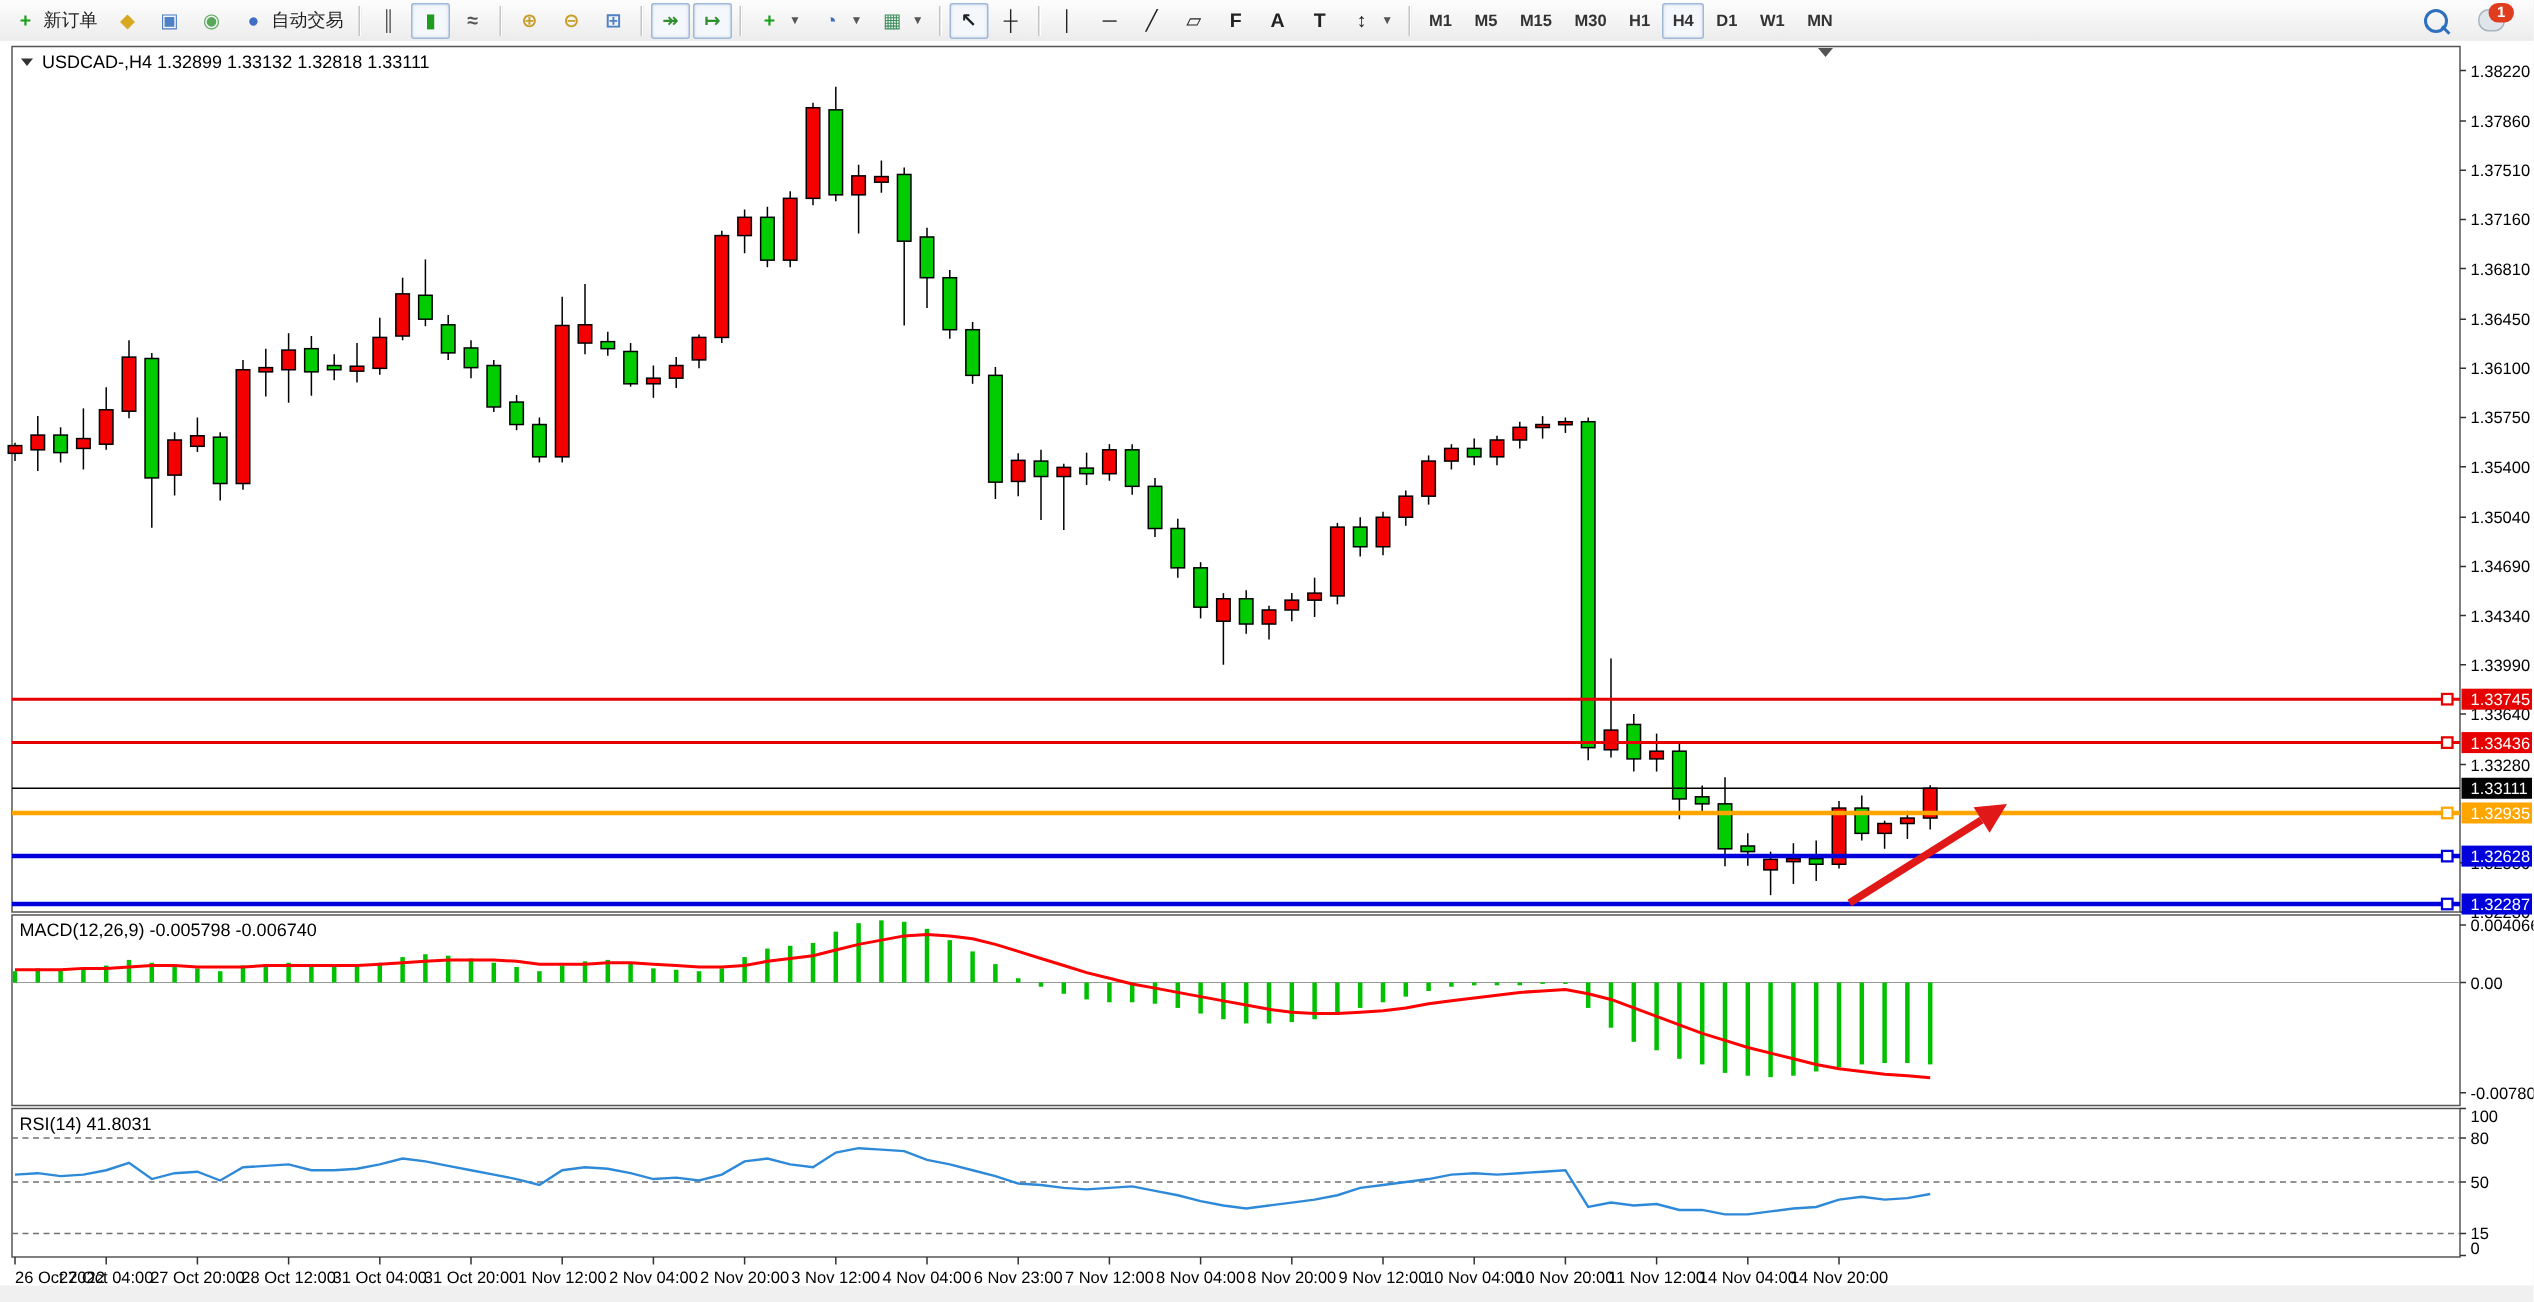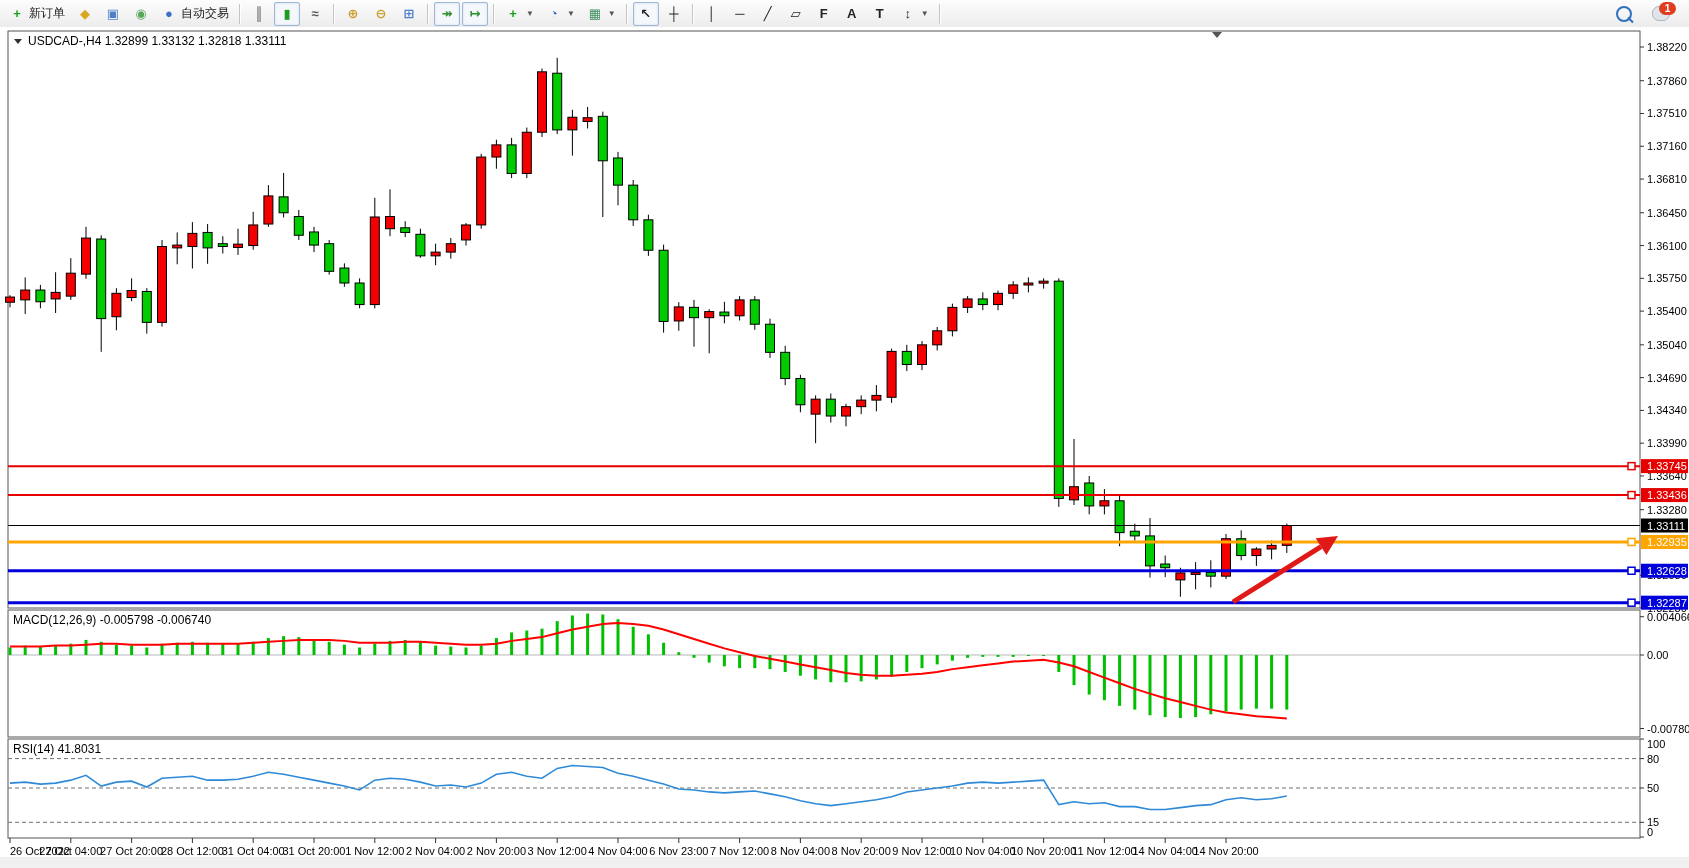--- a/index.html
+++ b/index.html
@@ -114,20 +114,31 @@
         <span class="tb-glyph" style="color: rgb(34, 34, 34);">A</span>
       </span>
       <span class="tb-item">
         <span class="tb-glyph" style="color: rgb(34, 34, 34);">T</span>
       </span>
       <span class="tb-item">
         <span class="tb-glyph" style="color: rgb(34, 34, 34);">↕</span>
         <span class="tb-caret">▼</span>
       </span>
       <span class="tb-sep"></span>
+    </div>
+  <div id="tb-timeframes" style="display: flex; align-items: center; gap: 1px;">
+      <span class="tb-item tb-tf">M1</span>
+      <span class="tb-item tb-tf">M5</span>
+      <span class="tb-item tb-tf">M15</span>
+      <span class="tb-item tb-tf">M30</span>
+      <span class="tb-item tb-tf">H1</span>
+      <span class="tb-item tb-tf active">H4</span>
+      <span class="tb-item tb-tf">D1</span>
+      <span class="tb-item tb-tf">W1</span>
+      <span class="tb-item tb-tf">MN</span>
     </div>
   <div class="tb-right">
     <span class="tb-item">
         <span class="mag"></span>
       </span>
     <span class="tb-item" style="margin-right:6px;">
       <span class="bubble">
         <span class="badge">1</span>
       </span>
     </span>

